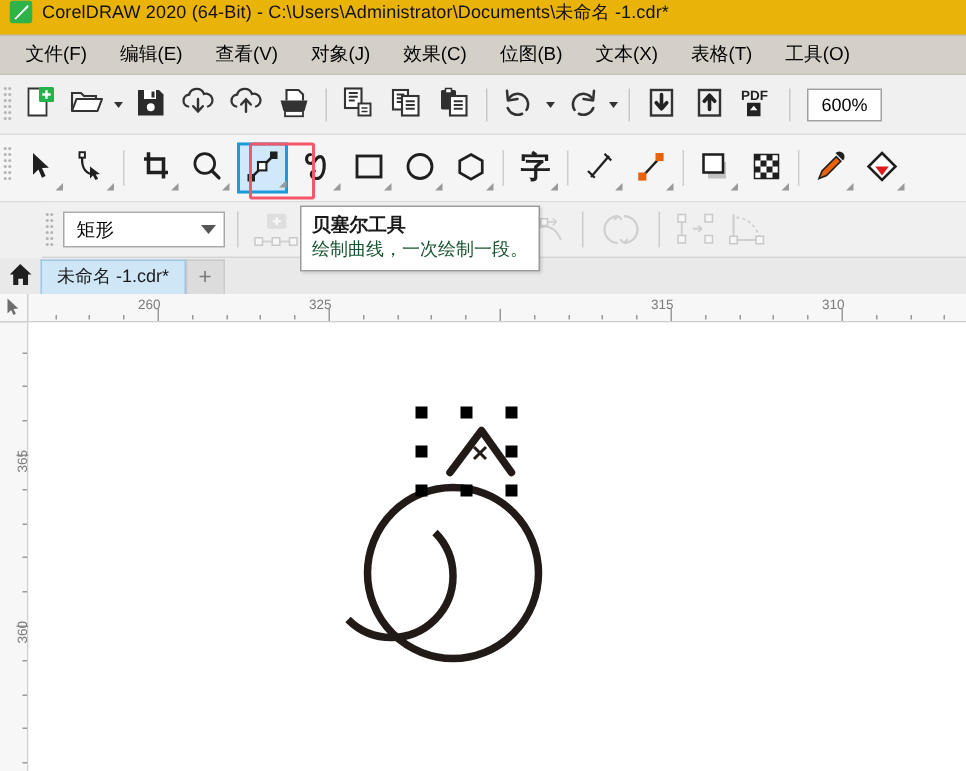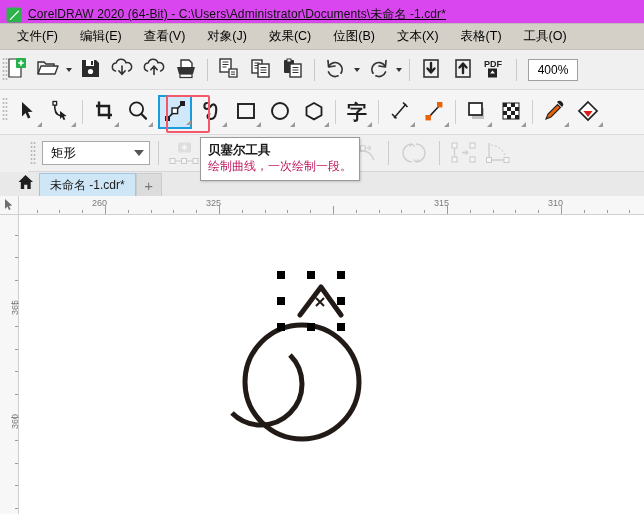--- a/index.html
+++ b/index.html
@@ -8,25 +8,24 @@
     font-family: "Liberation Sans", "DejaVu Sans", sans-serif;
     font-size: 12px;
     background: #ffffff;
     overflow: hidden;
     -webkit-font-smoothing: antialiased;
   }
   #app { position: relative; width: 644px; height: 514px; background: #f0f0f0; }
 
   
   .titlebar {
-    height: 24px; background: #d946ef;
-    display: flex; align-items: flex-end; gap: 6px;
+    height: 24px; background: #eab308;
+    display: flex; align-items: flex-start; gap: 6px;
     padding: 0 6px;
     border-bottom: 1px solid #c0bcb4;
-    text-decoration: underline;
   }
   .app-logo {
     width: 16px; height: 16px; flex: 0 0 16px;
     position: relative;
   }
   .title-text {
     font-size: 12px; color: #111; white-space: nowrap;
     letter-spacing: .1px;
   }
 
@@ -40,20 +39,21 @@
   .menu-item {
     font-size: 12.5px; color: #000;
     padding: 3px 11px 4px 11px;
     white-space: nowrap; cursor: default;
   }
 
   
   .toolbar {
     height: 40px; background: #f0f0f0;
     display: flex; align-items: center;
+    padding-left: 10px;
     border-bottom: 1px solid #dcdcdc;
     position: relative;
   }
   .grip {
     position: absolute; left: 2px; top: 6px;
     width: 6px; height: 28px;
   }
   .tb-btn {
     width: 32px; height: 32px;
     display: flex; align-items: center; justify-content: center;
@@ -138,28 +138,27 @@
     position: absolute;
     left: 200px; top: 137px;
     width: 160px;
     background: #ffffff;
     border: 1px solid #9a9a9a;
     padding: 4px 7px 6px 7px;
     z-index: 80;
     box-shadow: 1px 1px 2px rgba(0,0,0,.16);
   }
   .tt-title { font-size: 12.5px; font-weight: bold; color: #1a1a1a; line-height: 16px; }
-  .tt-desc  { font-size: 12px; color: #be185d; line-height: 15px; margin-top: 1px; text-align: center; }
+  .tt-desc  { font-size: 12px; color: #14532d; line-height: 15px; margin-top: 1px; text-align: center; }
 
   
   .tabbar {
     height: 25px; background: #e9e9e9;
-    display: flex; align-items: flex-end;
+    display: flex; align-items: center;
     border-bottom: 1px solid #c9c9c9;
-    padding-left: 12px;
   }
   .home-tab {
     width: 27px; height: 25px;
     display: flex; align-items: center; justify-content: center;
     cursor: default;
   }
   .doc-tab {
     height: 23px; background: #cfe6f7;
     border: 1px solid #9fc6e0; border-bottom: none;
     display: flex; align-items: center;
@@ -413,21 +412,21 @@
         <svg width="26" height="22" viewBox="0 0 26 22">
           <text x="2" y="9.5" font-family="Liberation Sans, sans-serif" font-size="9" font-weight="bold" fill="#222">PDF</text>
           <rect x="6" y="11.5" width="9" height="9" fill="#222"></rect>
           <path d="M10.5 13.5 l-2.5 3 h5z" fill="#fff"></path>
         </svg>
       </span>
     </div>
 
     <div class="tb-sep"></div>
 
-    <div class="zoom-box">400%</div>
+    <div class="zoom-box">600%</div>
   </div>
 
   <div class="toolbox">
     <span class="grip">
       <svg width="6" height="30">
           <g fill="#b4b4b4">
         <circle cx="1.5" cy="3" r="1"></circle>
             <circle cx="4.5" cy="3" r="1"></circle>
         <circle cx="1.5" cy="7" r="1"></circle>
             <circle cx="4.5" cy="7" r="1"></circle>

